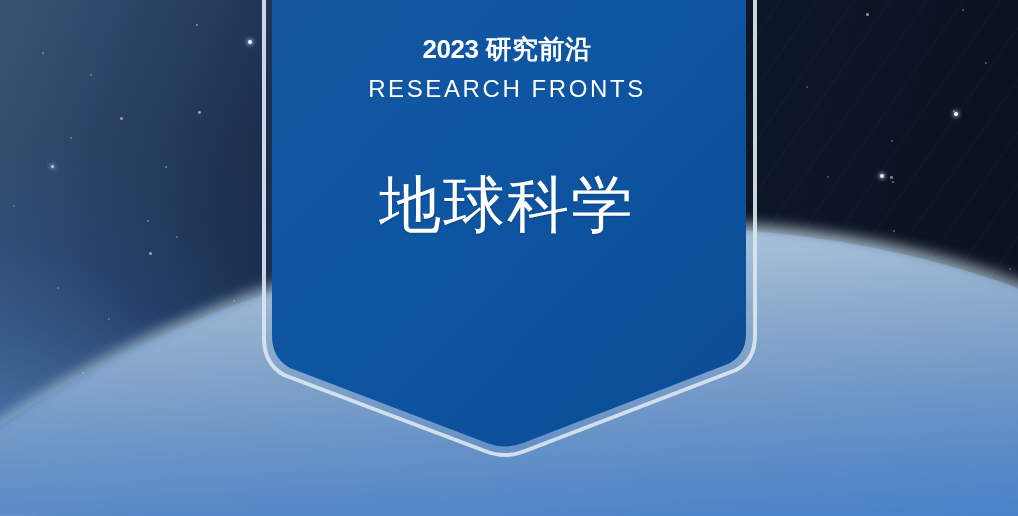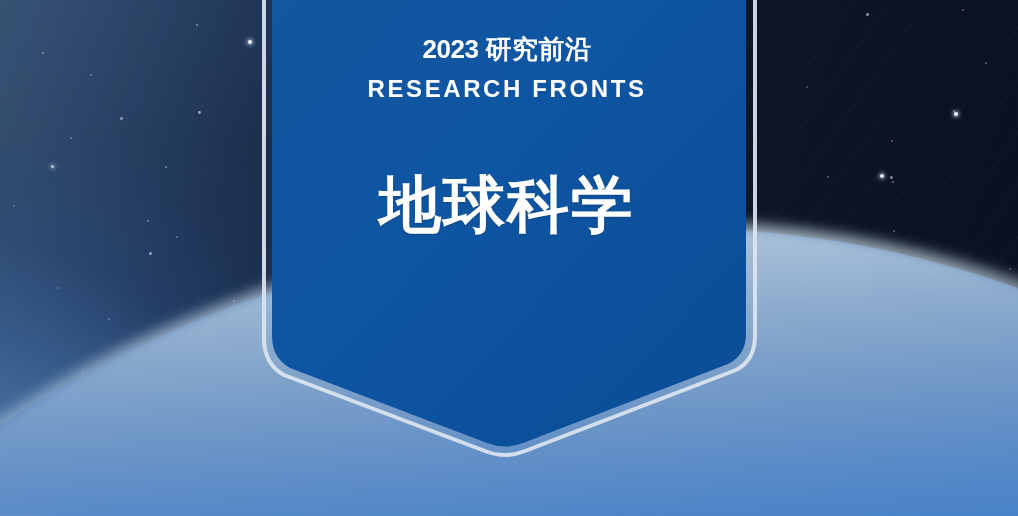--- a/index.html
+++ b/index.html
@@ -147,29 +147,29 @@
     line-height:1;
     white-space:nowrap;
   }
   .line-cn-small .year{
     letter-spacing:-0.5px;
     margin-right:7px;
   }
   .line-en{
     margin-top:15px;
     font-size:24px;
-    font-weight:bold;
+    font-weight:normal;
     letter-spacing:2.6px;
     line-height:1;
     white-space:nowrap;
   }
   .line-title{
     margin-top:70px;
     font-size:62px;
-    font-weight:bold;
+    font-weight:normal;
     letter-spacing:2px;
     line-height:1.1;
     white-space:nowrap;
     text-shadow:0 1px 2px rgba(0,0,0,.18);
   }
 </style>
 </head>
 <body>
 
 <div id="stage">

